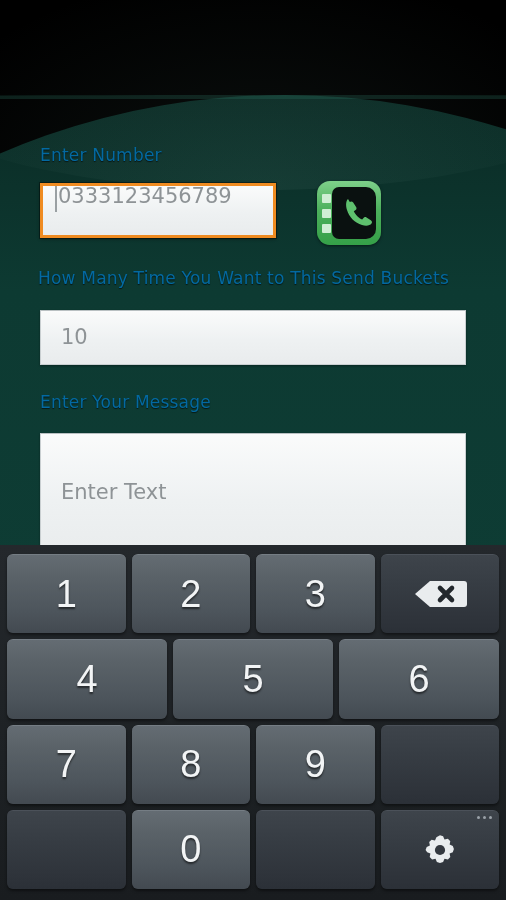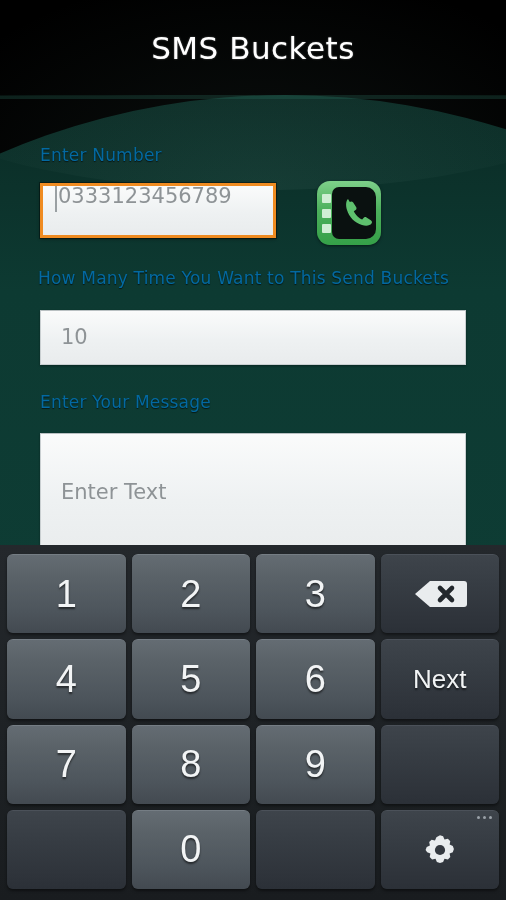--- a/index.html
+++ b/index.html
@@ -172,21 +172,20 @@
 </head>
 <body>
 
 <div id="screen">
 
   <div class="app-bg">
     <div class="teal-curve"></div>
     <div class="gloss"></div>
   </div>
 
-  <div class="title">SMS Buckets</div>
 
   <div class="form">
 
     <div class="field-label" style="left:40px; top:145px;">Enter Number</div>
 
     <div id="numberField" class="input-box focused">
       <span class="caret"></span>
       <span class="input-text">0333123456789</span>
     </div>
 
@@ -227,21 +226,20 @@
           <path d="M18 3 L52 3 A3 3 0 0 1 55 6 L55 26 A3 3 0 0 1 52 29 L18 29 L3 16 Z" fill="#e9ecee"></path>
           <path d="M28 10 L40 22 M40 10 L28 22" stroke="#23282d" stroke-width="4.6" stroke-linecap="round"></path>
         </svg>
       </div>
     </div>
 
     <div class="kb-row">
       <div class="key">4</div>
       <div class="key">5</div>
       <div class="key">6</div>
-      <div class="key dark fn-label">Next</div>
     </div>
 
     <div class="kb-row">
       <div class="key">7</div>
       <div class="key">8</div>
       <div class="key">9</div>
       <div class="key dark blank"></div>
     </div>
 
     <div class="kb-row">

